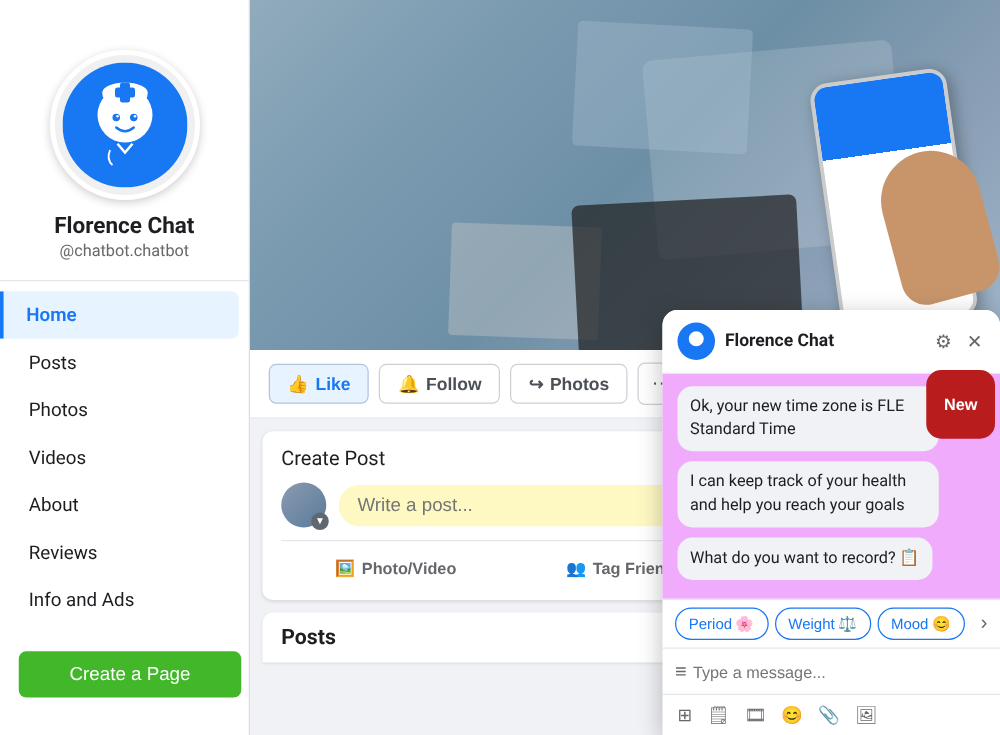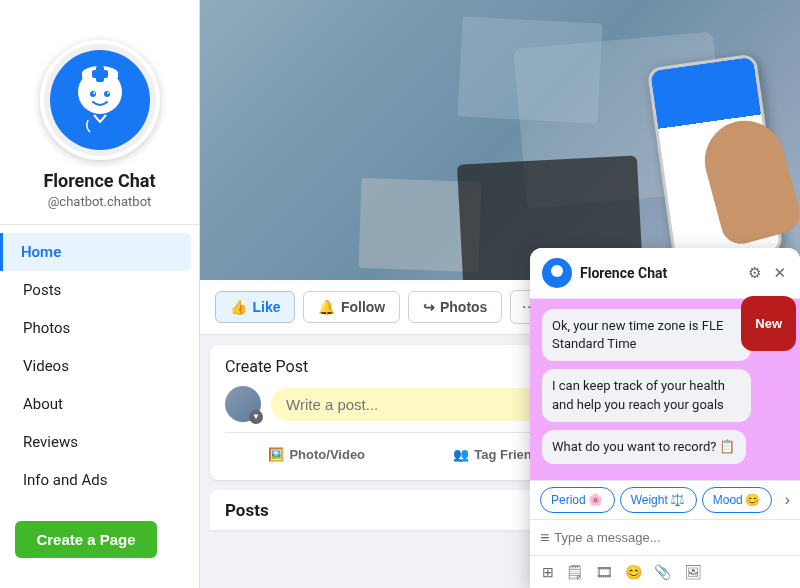--- a/index.html
+++ b/index.html
@@ -143,23 +143,23 @@
     .create-page-btn {
       position: absolute;
       bottom: 30px;
       left: 15px;
       background: #42b72a;
       color: #fff;
       border: none;
       border-radius: 6px;
       padding: 10px 18px;
       font-size: 15px;
-      font-weight: 700;
+      font-weight: 400;
       cursor: pointer;
-      width: 142px;
+      width: 178px;
     }
 
     
     .main-content {
       position: absolute;
       top: 280px; left: 200px;
       width: 600px; height: 308px;
       background: #f0f2f5;
       overflow: hidden;
     }

